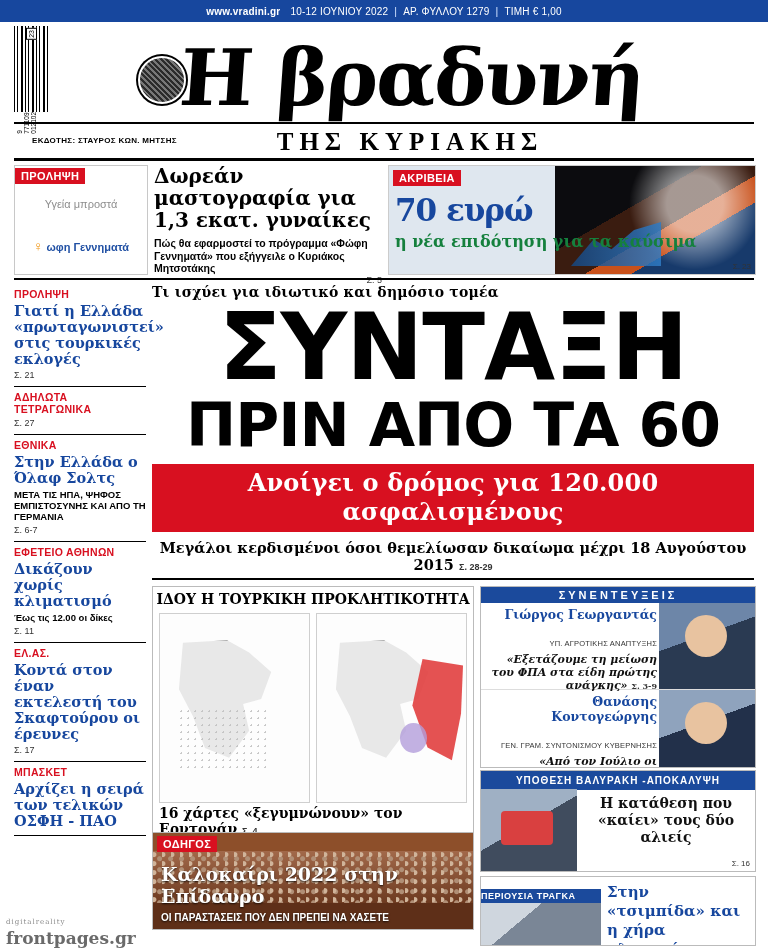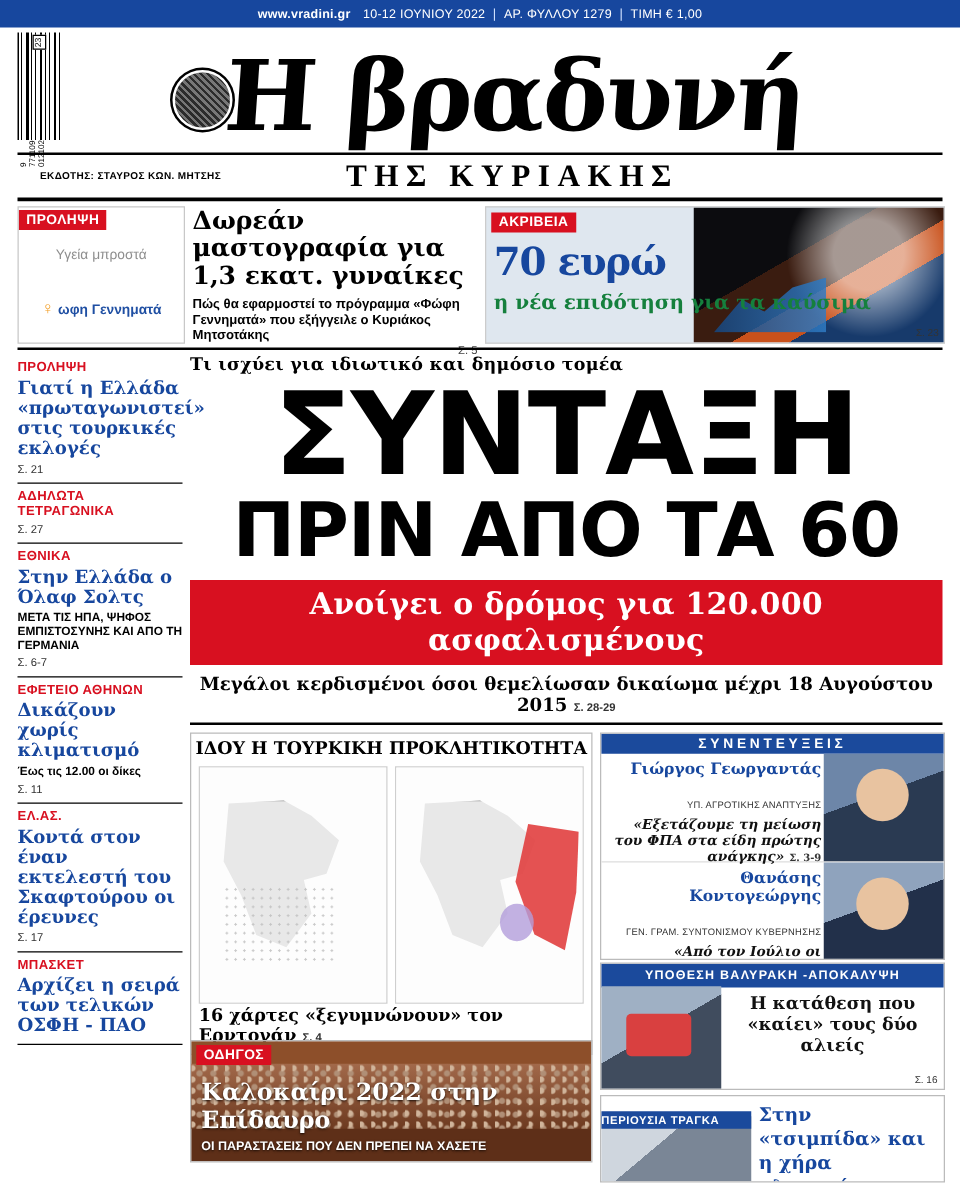--- a/index.html
+++ b/index.html
@@ -491,14 +491,18 @@
     <div class="t">Καλοκαίρι 2022 στην Επίδαυρο</div>
     <div class="s">ΟΙ ΠΑΡΑΣΤΑΣΕΙΣ ΠΟΥ ΔΕΝ ΠΡΕΠΕΙ ΝΑ ΧΑΣΕΤΕ</div>
   </div>
 
   <div class="tragas">
     <div class="ph"></div>
     <div class="hd">ΠΕΡΙΟΥΣΙΑ ΤΡΑΓΚΑ</div>
     <div class="t">Στην «τσιμπίδα» και η χήρα κληρονόμος</div>
   </div>
 
+  <div class="wm">
+    <small>digitalreality</small>
+    <span>frontpages.gr</span>
+  </div>
 
 </div>
 
 </body></html>

